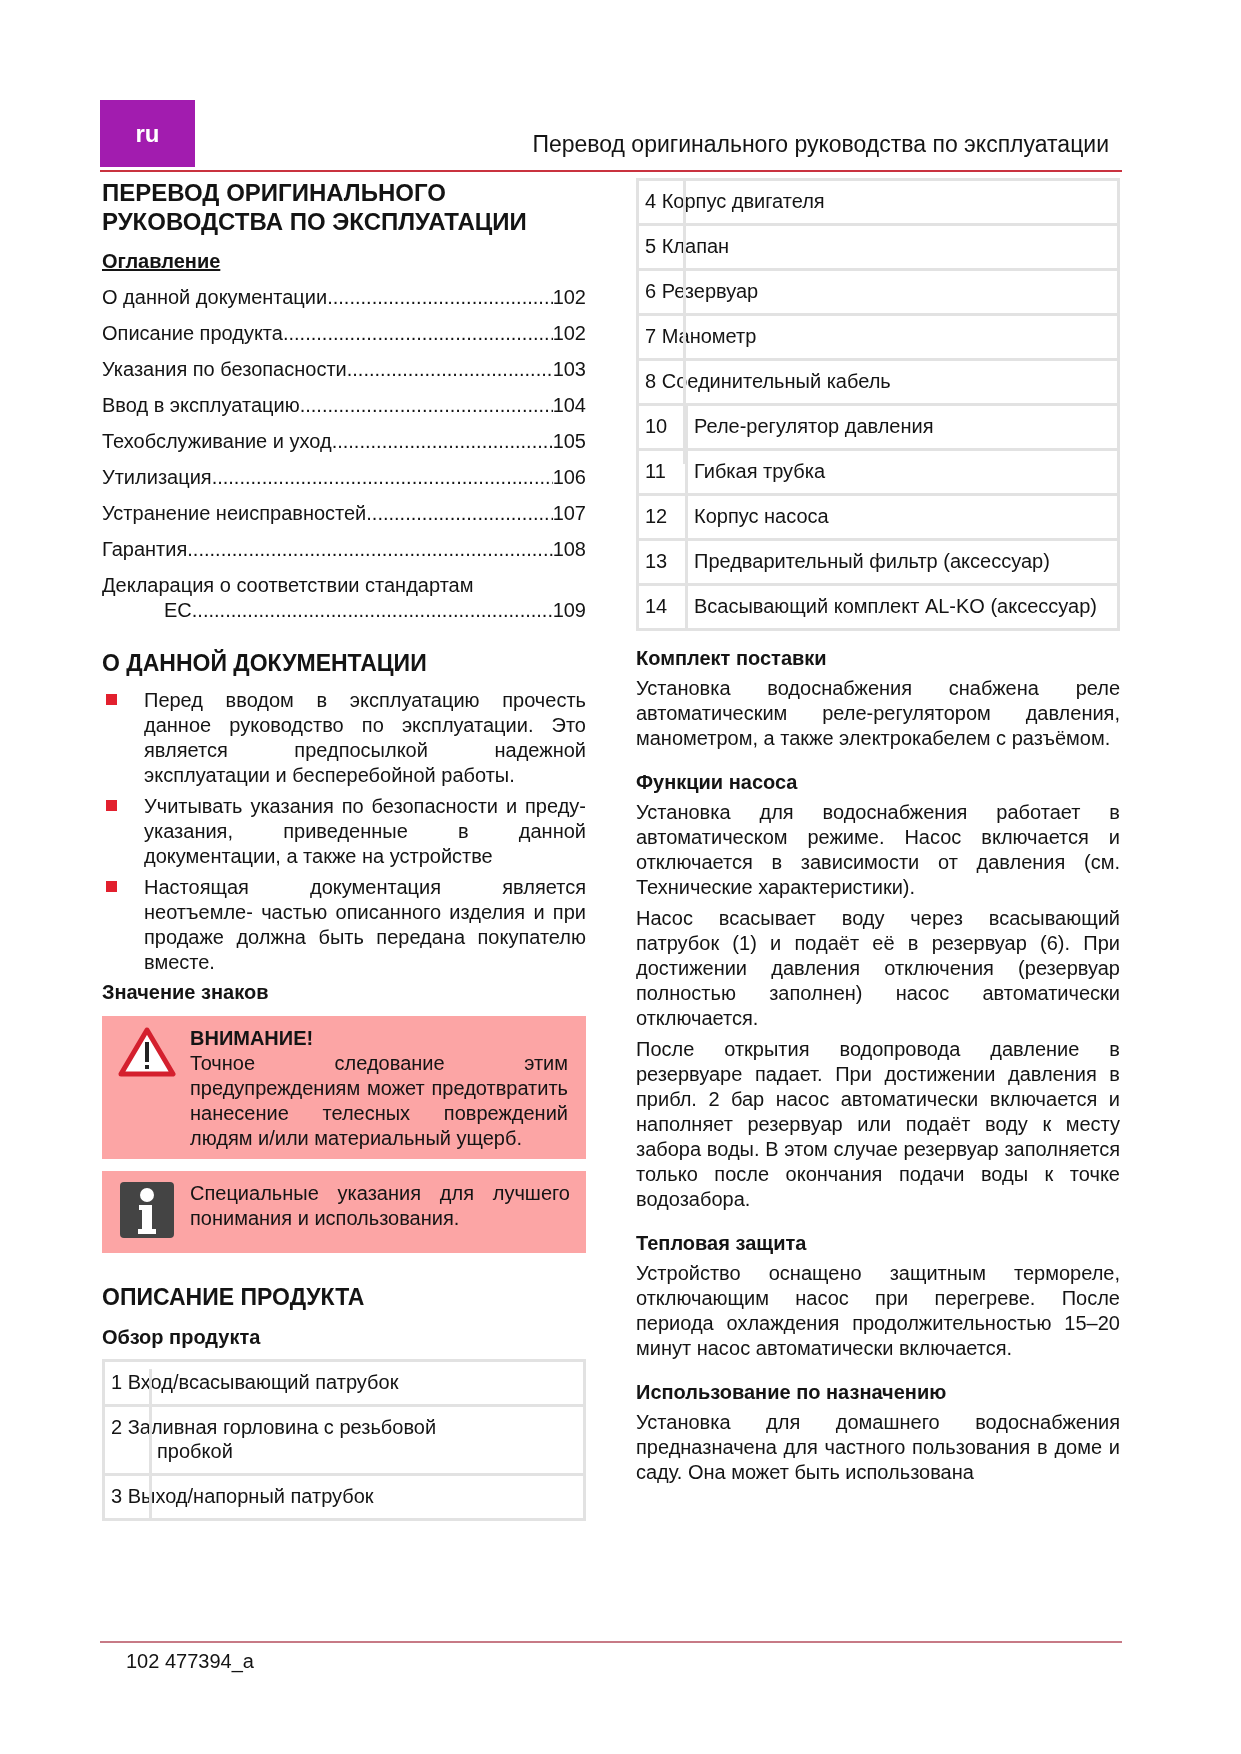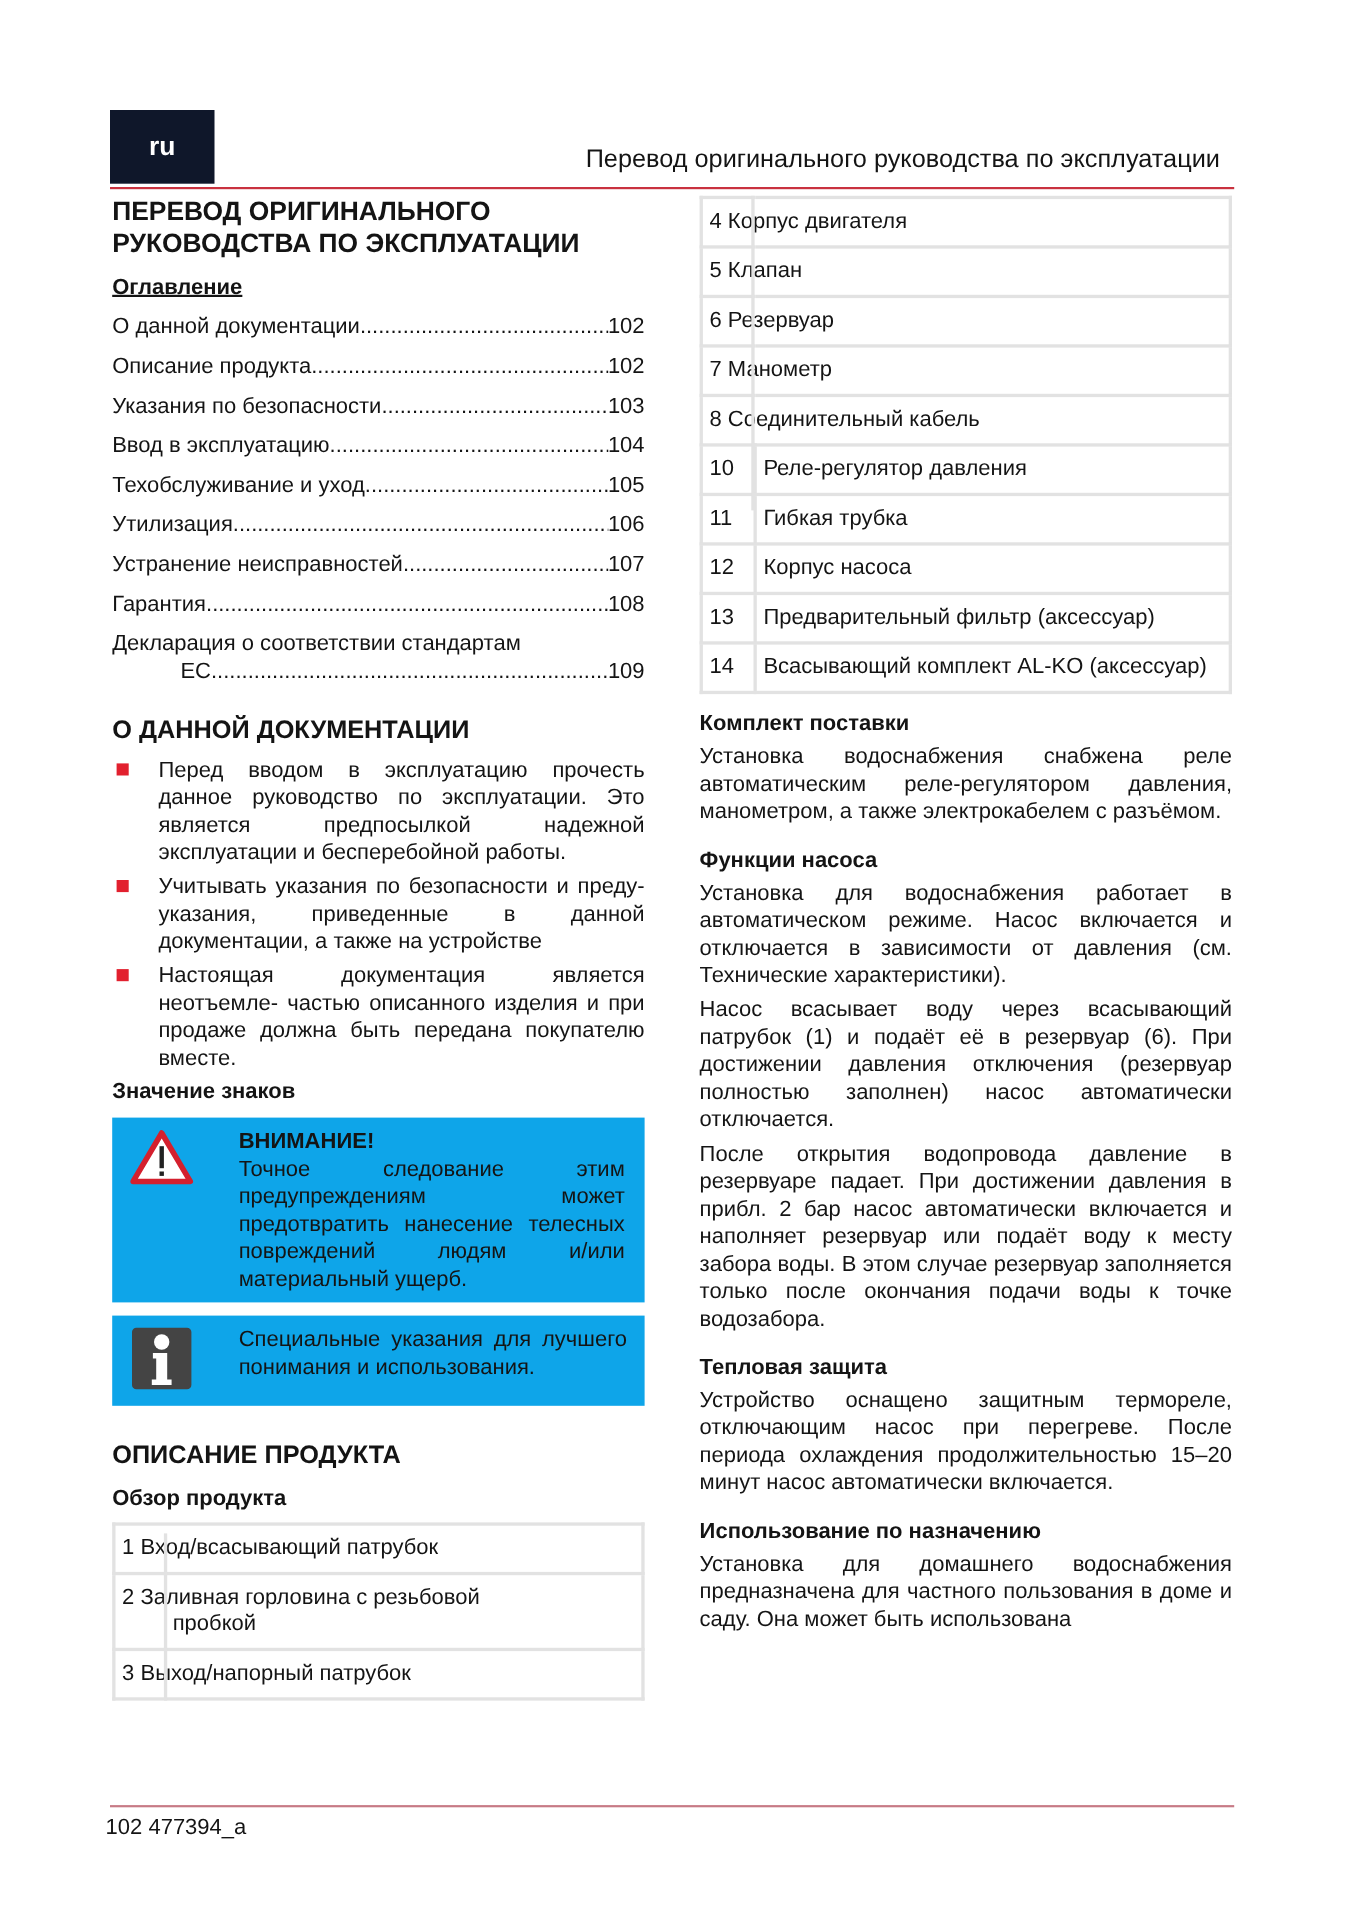--- a/index.html
+++ b/index.html
@@ -1,25 +1,25 @@
 <!DOCTYPE html>
 <html><head>
 <meta charset="utf-8">
 <style>
   html, body { margin: 0; padding: 0; background: #ffffff; }
   body { width: 1241px; height: 1754px; position: relative; overflow: hidden;
          font-family: "Liberation Sans", sans-serif; color: #141414; }
   .lang-tab { position: absolute; left: 100px; top: 100px; width: 95px; height: 67px;
-              background: #0f172a; color: #fff; font-weight: bold; font-size: 24px;
+              background: #a21caf; color: #fff; font-weight: bold; font-size: 24px;
               display: flex; align-items: center; justify-content: center; }
   .header-title { position: absolute; right: 132px; top: 131px; font-size: 23px; }
   .rule { position: absolute; left: 100px; width: 1022px; height: 2px; background: #c9323f; }
   .rule.top { top: 170px; }
   .rule.bottom { top: 1641px; height: 2px; background: #c77a86; }
-  .footer-code { position: absolute; left: 96px; top: 1650px; font-size: 20px; }
+  .footer-code { position: absolute; left: 126px; top: 1650px; font-size: 20px; }
 
   .col-left { position: absolute; left: 102px; top: 178px; width: 484px; }
   .col-right { position: absolute; left: 636px; top: 178px; width: 484px; }
 
   h1 { font-size: 24px; font-weight: bold; margin: 0; line-height: 29px; }
   h2 { font-size: 20px; font-weight: bold; margin: 0; }
   p, li, .toc-row { font-size: 20px; line-height: 25px; margin: 0; }
   .just { text-align: justify; }
 
   .toc-title { margin-top: 14px; text-decoration: underline; }
@@ -31,21 +31,21 @@
   .toc-row .pg { white-space: nowrap; }
   .toc-row.two { height: auto; flex-direction: column; align-items: stretch; }
   .toc-row.two .line2 { display: flex; align-items: baseline; padding-left: 62px; }
 
   .sec-title { margin-top: 22px; }
   ul.bullets { list-style: none; padding: 0; margin: 10px 0 0 0; }
   ul.bullets li { position: relative; padding-left: 42px; margin-bottom: 6px; }
   ul.bullets li .sq { position: absolute; left: 4px; top: 6px; width: 11px; height: 11px; background: #e2202e; }
 
   .sub { margin-top: 4px; font-size: 20px; }
-  .notice { background: #0ea5e9; margin-top: 12px; display: flex; padding: 10px 10px 10px 10px; gap: 27px; }
+  .notice { background: #fca5a5; margin-top: 12px; display: flex; padding: 10px 10px 10px 10px; }
   .notice .ico { width: 70px; flex: none; display: flex; justify-content: center; }
   .notice .body { flex: 1; padding-left: 8px; }
   .notice .ttl { font-weight: bold; font-size: 20px; line-height: 25px; }
 
   table.parts { border-collapse: collapse; width: 100%; margin-top: 10px; }
   table.parts td { border: 3px solid #e2e2e2; font-size: 20px; line-height: 24px;
                    padding: 8px 6px 10px 6px; vertical-align: top; }
   table.parts td.num { width: 34px; border-right: 3px solid #e2e2e2; }
   .parts-overlay { position: relative; }
   .parts-overlay .vline { position: absolute; top: 0; bottom: 0; width: 3px; background: #e2e2e2; }

